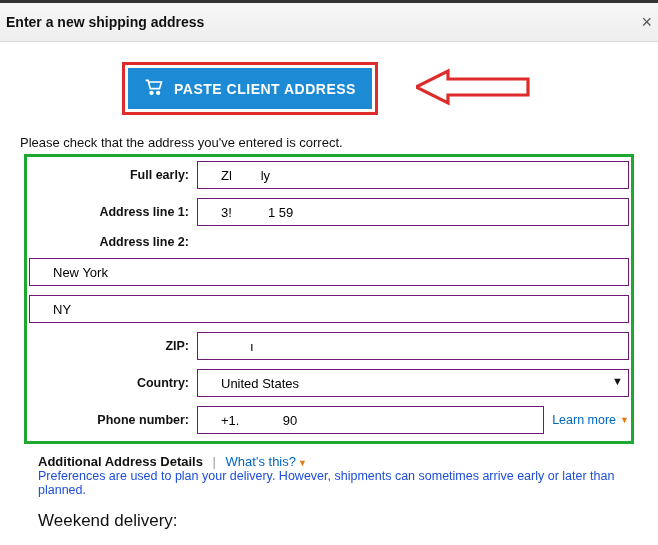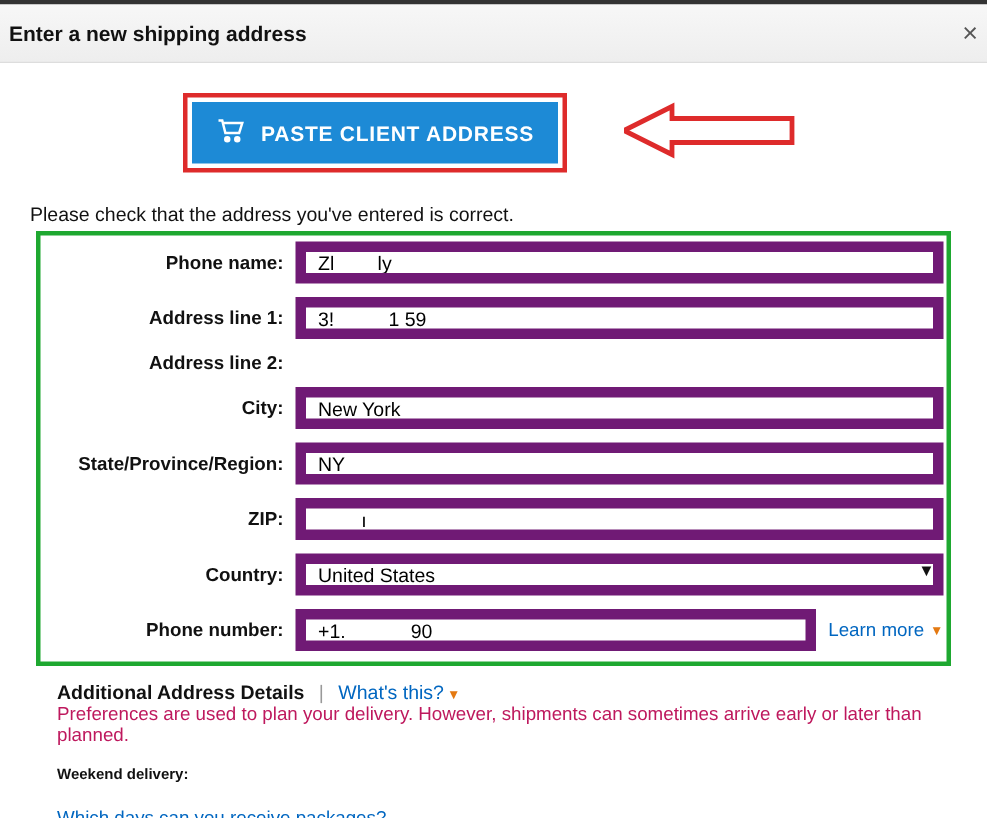--- a/index.html
+++ b/index.html
@@ -13,35 +13,35 @@
   .paste-outline { border: 3px solid #de2b2b; padding: 3px; display: inline-block; }
   .paste-btn { background: #1d8ad6; color: #fff; border: none; padding: 10px 16px; display: flex; align-items: center; gap: 10px; font-weight: bold; font-size: 14px; letter-spacing: .5px; cursor: pointer; }
   .paste-btn svg { width: 20px; height: 18px; }
   .arrow svg { width: 120px; height: 42px; }
   .instruction { margin-bottom: 4px; }
   .field-block { border: 3px solid #1ea830; padding: 0 2px 4px 2px; margin: 0 4px 10px 4px; }
   .field-row { display: flex; align-items: center; margin-bottom: 9px; }
   .field-row:first-child { margin-top: 4px; }
   .field-label { width: 168px; text-align: right; font-weight: bold; padding-right: 8px; font-size: 12.5px; }
   .field-input-wrap { flex: 1; position: relative; }
-  .field-input { width: 100%; padding: 5px 8px; font-size: 13px; border: 7px solid #701a75; background: #fff; font-family: inherit; height: 28px; }
+  .field-input { width: 100%; padding: 5px 23px; font-size: 13px; border: 1px solid #701a75; background: #fff; font-family: inherit; height: 28px; }
   .select-wrap { position: relative; }
   .select-caret { position: absolute; right: 6px; top: 6px; pointer-events: none; font-size: 11px; }
   .phone-row { display: flex; align-items: center; }
   .phone-row .field-input { flex: 1; }
   .learn-more { margin-left: 8px; color: #0066c0; font-size: 12.5px; white-space: nowrap; display: flex; align-items: center; gap: 4px; cursor: pointer; text-align: right; }
   .learn-more .pop { color: #e47911; font-size: 9px; }
   .additional { margin: 2px 8px 0 18px; }
   .add-header { font-size: 13px; margin-bottom: 0; }
   .add-header .bold { font-weight: bold; }
   .add-header .sep { color: #999; margin: 0 6px; }
   .add-header .link { color: #0066c0; cursor: pointer; }
   .add-header .pop { color: #e47911; font-size: 9px; margin-left: 2px; }
-  .add-desc { color: #be185d; font-size: 12.5px; margin-bottom: 14px; }
-  .weekend-label { font-weight: bold; font-size: 10px; margin-bottom: 16px; }
+  .add-desc { color: #1d4ed8; font-size: 12.5px; margin-bottom: 14px; }
+  .weekend-label { font-weight: normal; font-size: 17px; margin-bottom: 16px; }
   .weekend-link { color: #0066c0; font-size: 12.5px; cursor: pointer; }
 </style>
 </head>
 <body>
 
 <div class="dialog">
 
   <div class="header">
     <span class="header-title">Enter a new shipping address</span>
     <span class="close-icon">×</span>
@@ -67,46 +67,44 @@
           <polygon points="0,25 40,5 40,15 140,15 140,35 40,35 40,45" fill="none" stroke="#de2b2b" stroke-width="4" stroke-linejoin="miter"></polygon>
         </svg>
       </span>
     </div>
 
     <div class="instruction">Please check that the address you've entered is correct.</div>
 
     <div class="field-block">
 
       <div class="field-row">
-        <div class="field-label">Phone name:</div>
+        <div class="field-label">Full early:</div>
         <div class="field-input-wrap">
           <input class="field-input" value="Zl        ly" style="">
         </div>
       </div>
 
       <div class="field-row">
         <div class="field-label">Address line 1:</div>
         <div class="field-input-wrap">
           <input class="field-input" value="3!          1 59" style="">
         </div>
       </div>
 
       <div class="field-row">
         <div class="field-label">Address line 2:</div>
       </div>
 
       <div class="field-row">
-        <div class="field-label">City:</div>
         <div class="field-input-wrap">
           <input class="field-input" value="New York" style="">
         </div>
       </div>
 
       <div class="field-row">
-        <div class="field-label">State/Province/Region:</div>
         <div class="field-input-wrap">
           <input class="field-input" value="NY" style="">
         </div>
       </div>
 
       <div class="field-row">
         <div class="field-label">ZIP:</div>
         <div class="field-input-wrap">
           <input class="field-input" value="        ı" style="">
         </div>

